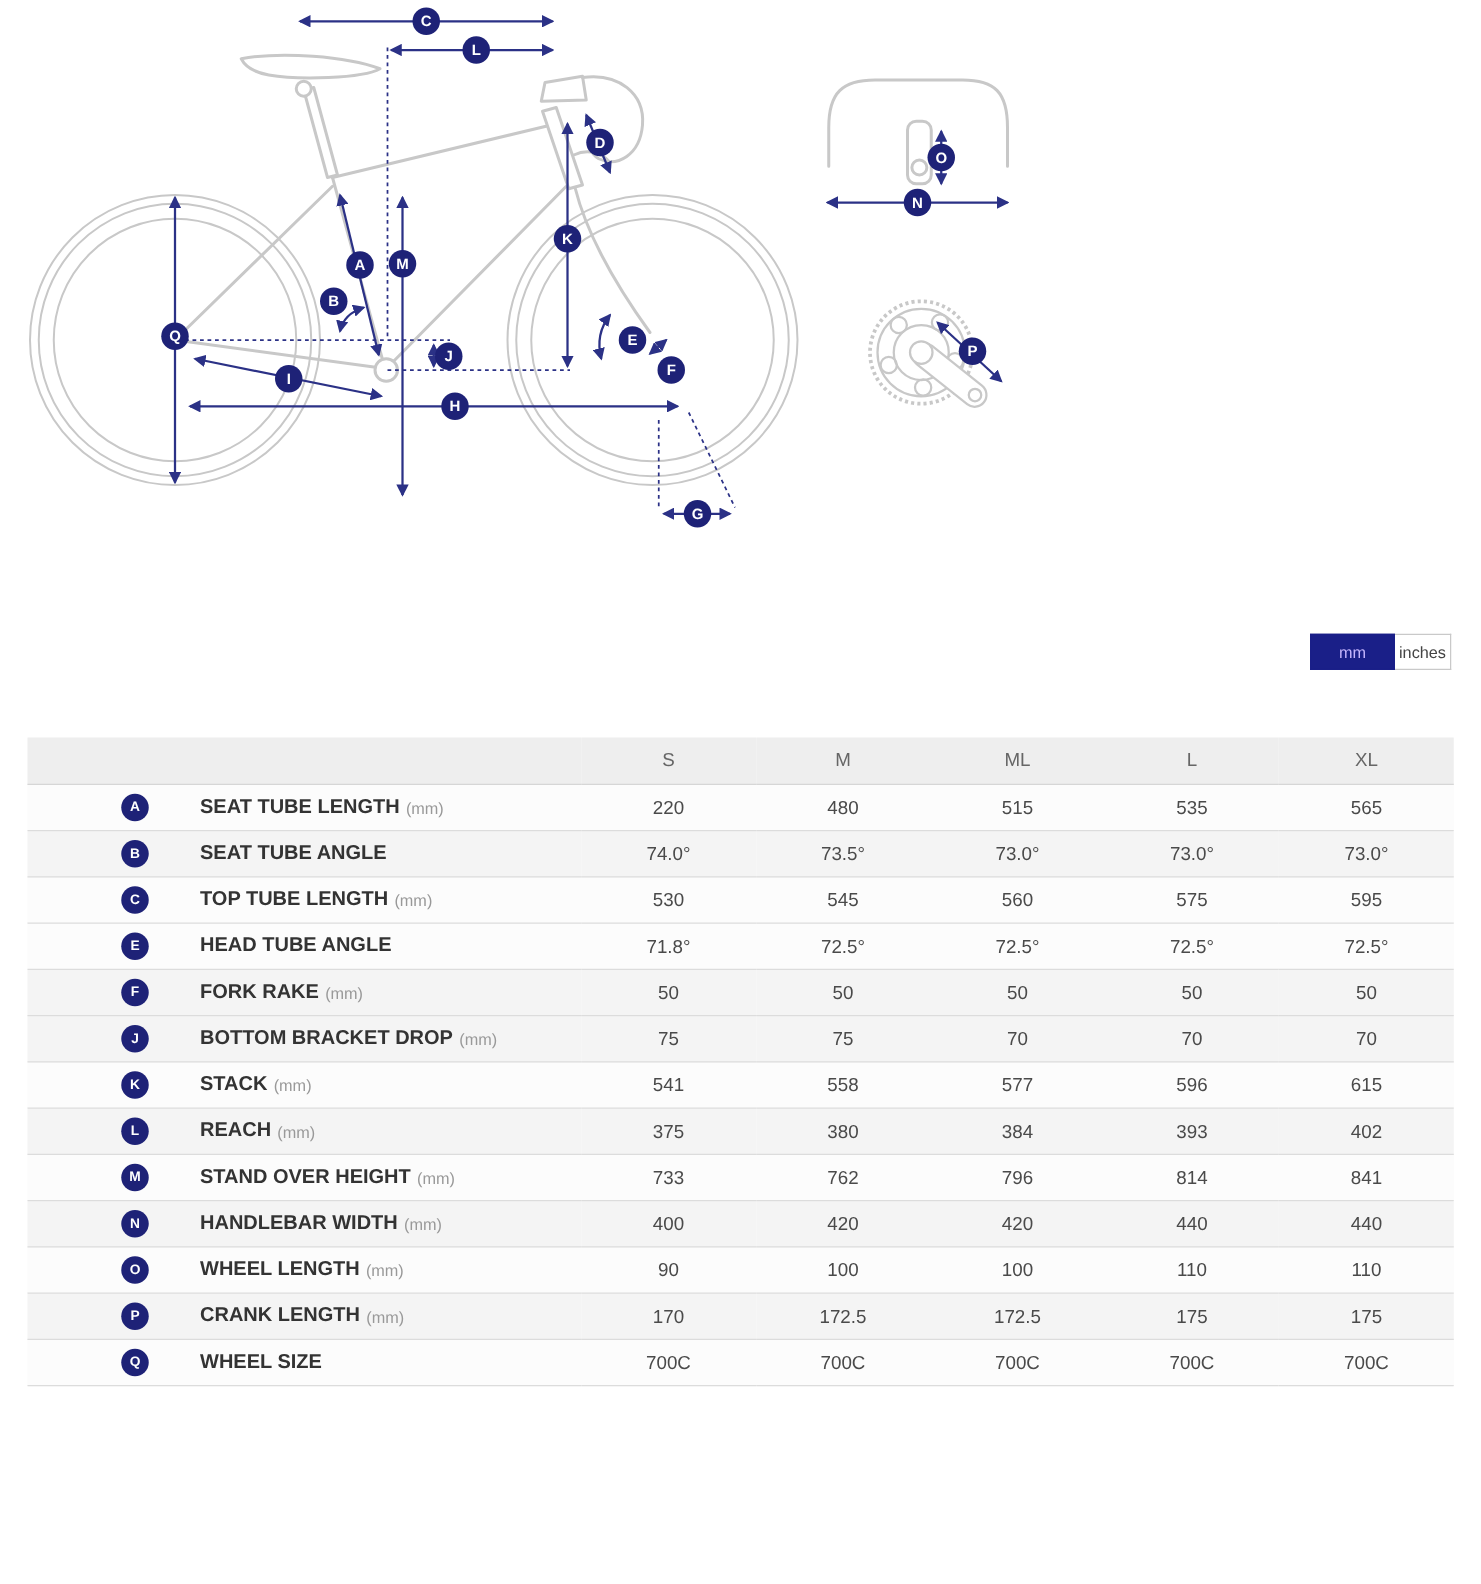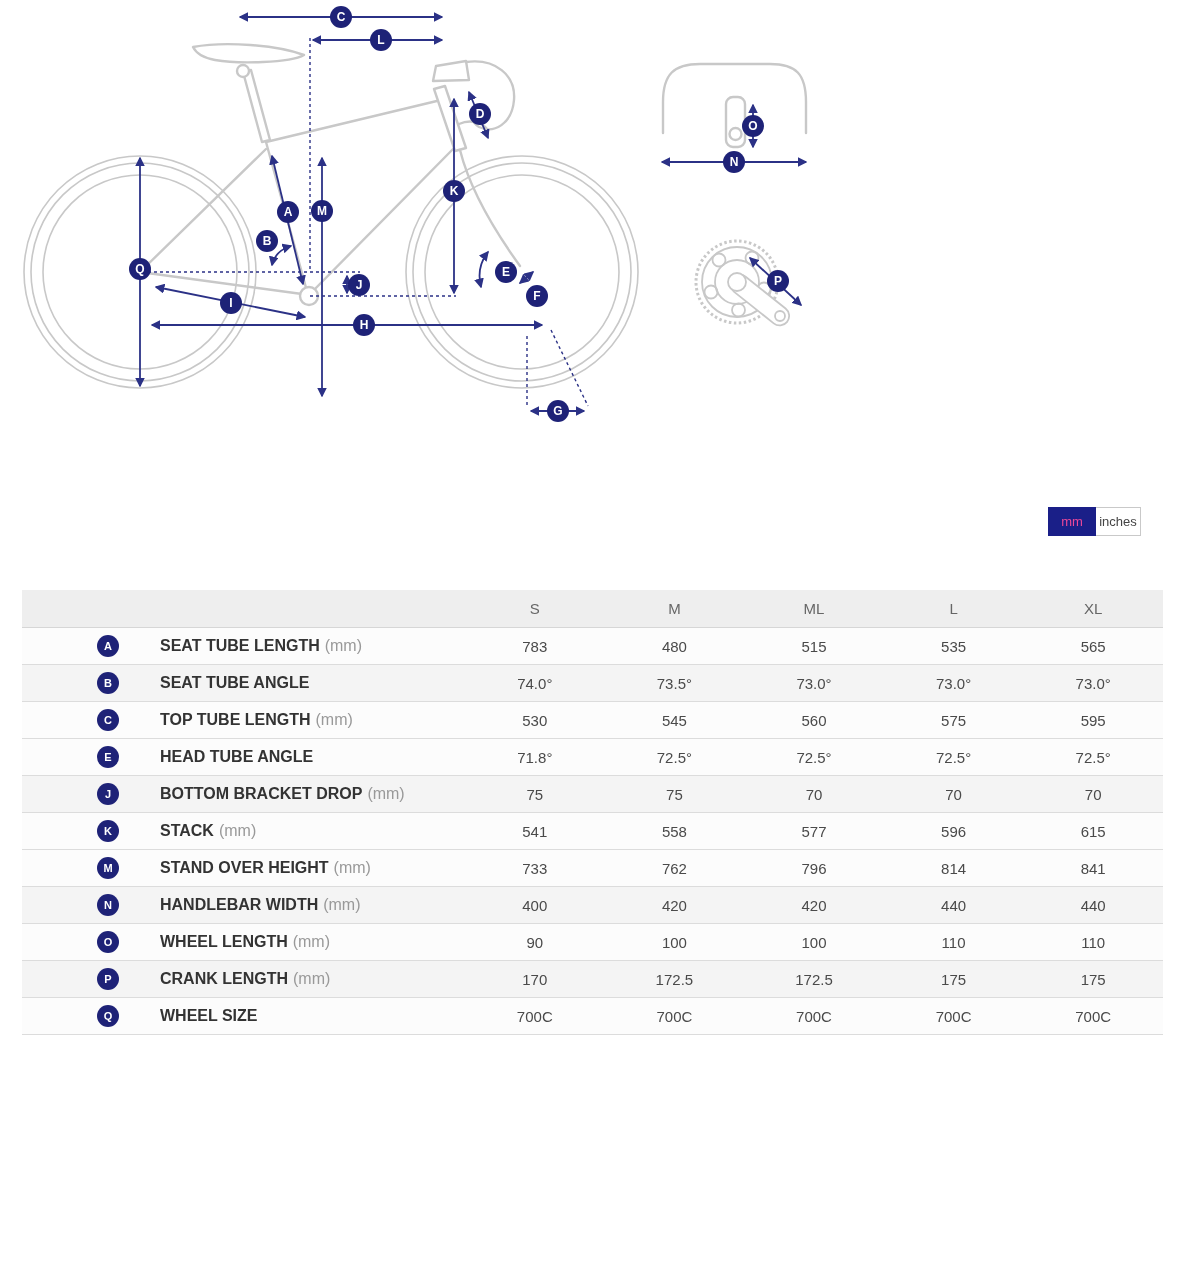--- a/index.html
+++ b/index.html
@@ -7,21 +7,21 @@
     width:1185px;height:1267px;background:#ffffff;
     font-family:"Liberation Sans",sans-serif;position:relative;overflow:hidden;
   }
   .diagram-wrap{position:absolute;top:0;left:0;width:1185px;height:470px;}
   
   .unit-toggle{position:absolute;top:507px;left:1048px;display:flex;height:29px;}
   .unit-toggle .seg{
     display:flex;align-items:center;justify-content:center;
     font-size:13px;cursor:pointer;box-sizing:border-box;
   }
-  .seg-mm{width:48px;background:#1a1f88;color:#ec4899;border:1px solid #1a1f88;}
+  .seg-mm{width:68px;background:#1a1f88;color:#c4b5fd;border:1px solid #1a1f88;}
   .seg-inches{width:45px;background:#ffffff;color:#444444;border:1px solid #c9c9c9;border-left:none;}
   
   table.geo{
     position:absolute;top:590px;left:22px;width:1141px;
     border-collapse:collapse;table-layout:fixed;
   }
   table.geo col.c-label{width:443px;}
   table.geo col.c-val{width:139.6px;}
   table.geo thead th{
     background:#eeeeee;height:35px;font-weight:normal;color:#666666;
@@ -33,21 +33,21 @@
   }
   table.geo tbody tr{background:#fcfcfc;}
   table.geo tbody tr.alt{background:#f4f4f4;margin-top:16px;}
   td.label-cell{text-align:left !important;padding-left:75px !important;}
   .badge{
     display:inline-block;width:22px;height:22px;border-radius:50%;
     background:#1e2277;color:#ffffff;font-size:11px;font-weight:bold;
     text-align:center;line-height:22px;vertical-align:middle;
   }
   .row-label{margin-left:41px;font-weight:bold;color:#333333;font-size:16px;vertical-align:middle;}
-  .row-unit{color:#999999;font-size:16px;margin-left:5px;vertical-align:middle;}
+  .row-unit{color:#999999;font-size:13px;margin-left:5px;vertical-align:middle;}
 </style>
 </head>
 <body>
 
 <div class="diagram-wrap">
 <svg width="1185" height="470" viewBox="0 0 1185 470" xmlns="http://www.w3.org/2000/svg">
   <defs>
     <marker id="ah" viewBox="0 0 10 10" refX="8.5" refY="5" markerWidth="5.5" markerHeight="5.5" orient="auto-start-reverse">
       <path d="M0,0 L10,5 L0,10 z" fill="#2b3186"></path>
     </marker>
@@ -224,21 +224,21 @@
       <th>S</th>
       <th>M</th>
       <th>ML</th>
       <th>L</th>
       <th>XL</th>
     </tr>
   </thead>
   <tbody>
       <tr>
         <td class="label-cell"><span class="badge">A</span><span class="row-label">SEAT TUBE LENGTH</span><span class="row-unit">(mm)</span></td>
-        <td>783</td>
+        <td>220</td>
         <td>480</td>
         <td>515</td>
         <td>535</td>
         <td>565</td>
       </tr>
       <tr class="alt">
         <td class="label-cell"><span class="badge">B</span><span class="row-label">SEAT TUBE ANGLE</span><span class="row-unit"></span></td>
         <td>74.0°</td>
         <td>73.5°</td>
         <td>73.0°</td>
@@ -255,35 +255,51 @@
       </tr>
       <tr>
         <td class="label-cell"><span class="badge">E</span><span class="row-label">HEAD TUBE ANGLE</span><span class="row-unit"></span></td>
         <td>71.8°</td>
         <td>72.5°</td>
         <td>72.5°</td>
         <td>72.5°</td>
         <td>72.5°</td>
       </tr>
       <tr class="alt">
+        <td class="label-cell"><span class="badge">F</span><span class="row-label">FORK RAKE</span><span class="row-unit">(mm)</span></td>
+        <td>50</td>
+        <td>50</td>
+        <td>50</td>
+        <td>50</td>
+        <td>50</td>
+      </tr>
+      <tr class="alt">
         <td class="label-cell"><span class="badge">J</span><span class="row-label">BOTTOM BRACKET DROP</span><span class="row-unit">(mm)</span></td>
         <td>75</td>
         <td>75</td>
         <td>70</td>
         <td>70</td>
         <td>70</td>
       </tr>
       <tr>
         <td class="label-cell"><span class="badge">K</span><span class="row-label">STACK</span><span class="row-unit">(mm)</span></td>
         <td>541</td>
         <td>558</td>
         <td>577</td>
         <td>596</td>
         <td>615</td>
       </tr>
+      <tr class="alt">
+        <td class="label-cell"><span class="badge">L</span><span class="row-label">REACH</span><span class="row-unit">(mm)</span></td>
+        <td>375</td>
+        <td>380</td>
+        <td>384</td>
+        <td>393</td>
+        <td>402</td>
+      </tr>
       <tr>
         <td class="label-cell"><span class="badge">M</span><span class="row-label">STAND OVER HEIGHT</span><span class="row-unit">(mm)</span></td>
         <td>733</td>
         <td>762</td>
         <td>796</td>
         <td>814</td>
         <td>841</td>
       </tr>
       <tr class="alt">
         <td class="label-cell"><span class="badge">N</span><span class="row-label">HANDLEBAR WIDTH</span><span class="row-unit">(mm)</span></td>

